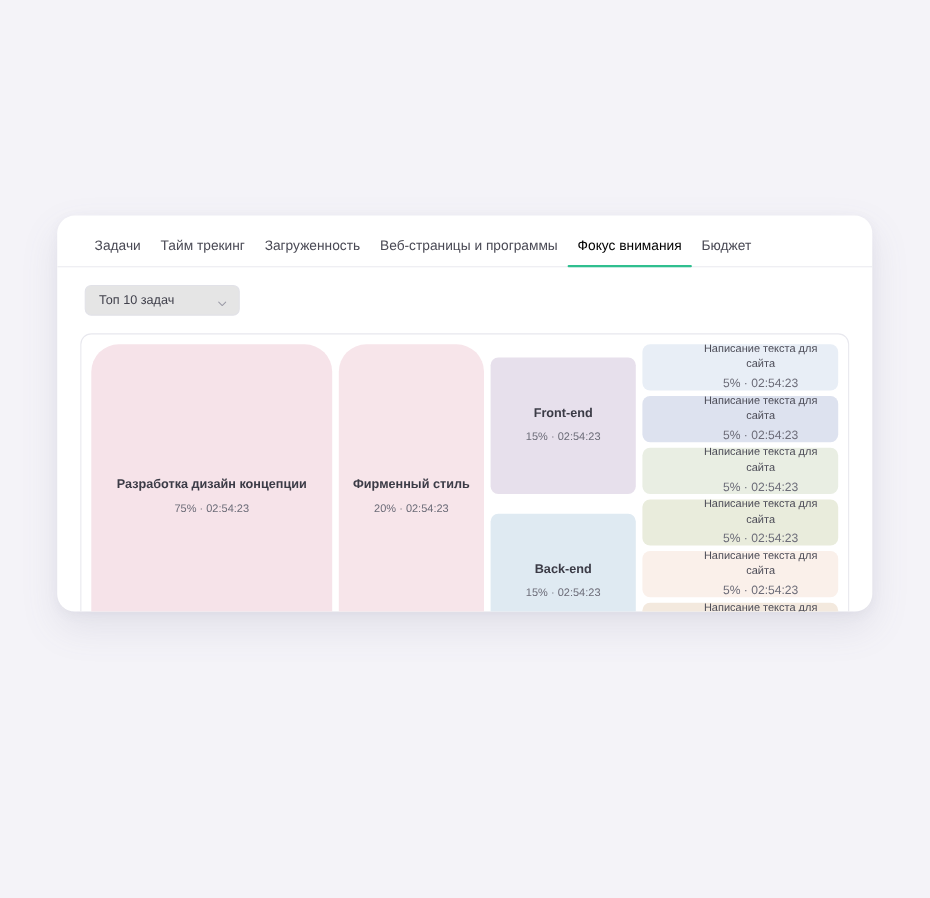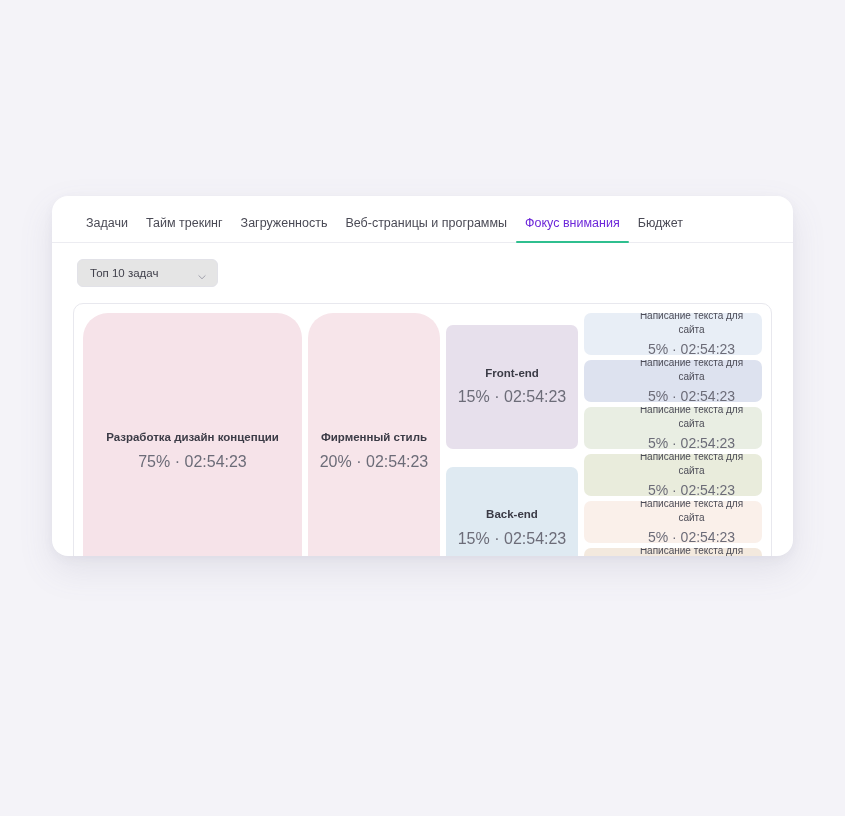--- a/index.html
+++ b/index.html
@@ -43,21 +43,21 @@
 
   .tab {
     font-size: 12.5px;
     color: #4a4a55;
     line-height: 1;
     padding: 0 9px 13px 9px;
     position: relative;
     white-space: nowrap;
     cursor: pointer;
   }
-  .tab.active { color: #6d28d9; text-align: right; }
+  .tab.active { color: #000000; text-align: right; }
   .tab.active::after {
     content: "";
     position: absolute;
     left: 0; right: 0; bottom: -1px;
     height: 2px;
     background: #2fbf8f;
     border-radius: 2px;
   }
 
   
@@ -108,33 +108,33 @@
     cursor: pointer;
     overflow: hidden;
   }
   .tile .t-title {
     font-size: 11.5px;
     font-weight: bold;
     color: #3b3b46;
     line-height: 1.35;
   }
   .tile .t-meta {
-    font-size: 16px;
+    font-size: 10px;
     color: #6c6c78;
     margin-top: 6px;
     line-height: 1.3;
     white-space: nowrap;
   }
   .tile.small .t-title {
     font-size: 10px;
     font-weight: normal;
     color: #4c4c57;
   }
   .tile.small .t-meta {
-    font-size: 14px;
+    font-size: 11px;
     margin-top: 4px;
   }
 
   #col-a { flex: 0 0 219px; display: flex; }
   #col-b { flex: 0 0 132px; display: flex; }
   #col-c { flex: 0 0 132px; display: flex; flex-direction: column; gap: 6px; }
   #col-d { flex: 1 1 auto; display: flex; flex-direction: column; gap: 5px; }
 
   #col-a .tile, #col-b .tile { flex: 1 1 auto; border-radius: 25px; }
   #col-c .tile { flex: 1 1 0; margin-top: 12px; }

